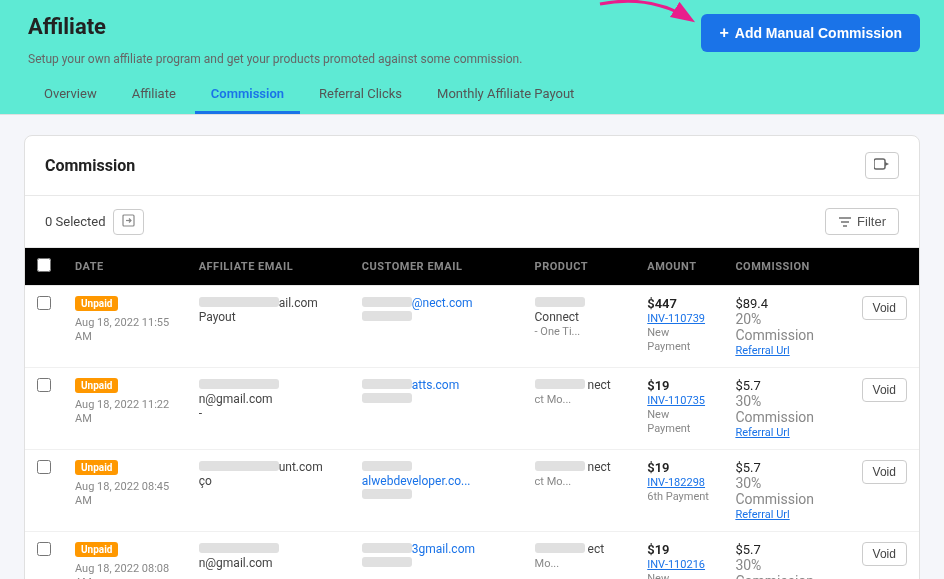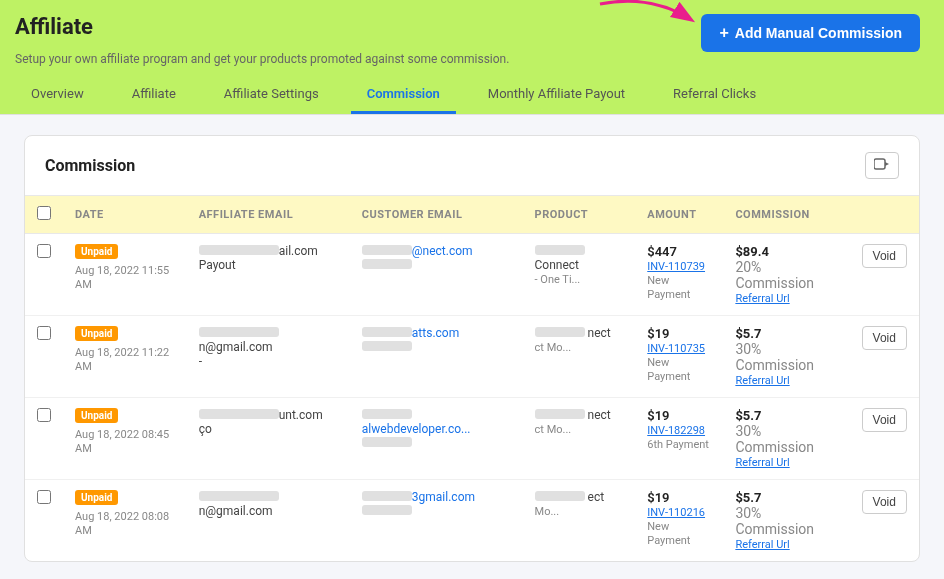--- a/index.html
+++ b/index.html
@@ -1,42 +1,42 @@
 <!DOCTYPE html>
 <html><head>
   <meta charset="utf-8">
   <style>
     * { box-sizing: border-box; margin: 0; padding: 0; }
     body { font-family: -apple-system, BlinkMacSystemFont, 'Segoe UI', Roboto, sans-serif; background: #f5f6fa; font-size: 13px; color: #333; }
 
-    .header { background: #bef264; padding: 14px 24px 0 15px; border-bottom: 1px solid #e0e0e0; }
+    .header { background: #5eead4; padding: 14px 24px 0 28px; border-bottom: 1px solid #e0e0e0; }
     .header-top { display: flex; justify-content: space-between; align-items: flex-start; margin-bottom: 10px; }
     .header-title { font-size: 22px; font-weight: 700; color: #222; }
     .header-subtitle { font-size: 12px; color: #666; margin-top: 13px; }
     .add-commission-btn { background: #1a73e8; color: #fff; border: none; border-radius: 6px; padding: 10px 18px; font-size: 14px; font-weight: 600; cursor: pointer; display: flex; align-items: center; gap: 6px; white-space: nowrap; }
     .add-commission-btn .plus { font-size: 16px; font-weight: 700; }
 
-    .nav-tabs { display: flex; gap: 16px; }
+    .nav-tabs { display: flex; gap: 3px; }
     .nav-tab { padding: 10px 16px; font-size: 13px; color: #555; cursor: pointer; border-bottom: 3px solid transparent; text-decoration: none; white-space: nowrap; }
     .nav-tab.active { color: #1a73e8; border-bottom: 3px solid #1a73e8; font-weight: 600; }
 
     .content { padding: 20px 24px; }
     .card { background: #fff; border-radius: 8px; border: 1px solid #e0e0e0; }
 
     .card-header { display: flex; justify-content: space-between; align-items: center; padding: 16px 20px; border-bottom: 1px solid #e8e8e8; }
     .card-title { font-size: 16px; font-weight: 700; color: #222; }
     .video-icon-btn { background: none; border: 1px solid #ccc; border-radius: 4px; padding: 5px 8px; cursor: pointer; color: #555; }
 
     .table-toolbar { display: flex; justify-content: space-between; align-items: center; padding: 12px 20px; border-bottom: 1px solid #e8e8e8; }
     .selected-count { font-size: 13px; color: #444; display: flex; align-items: center; gap: 8px; }
     .export-btn { background: none; border: 1px solid #ccc; border-radius: 4px; padding: 4px 8px; cursor: pointer; color: #555; font-size: 12px; }
     .filter-btn { background: none; border: 1px solid #ccc; border-radius: 4px; padding: 5px 12px; cursor: pointer; color: #555; font-size: 13px; display: flex; align-items: center; gap: 5px; }
 
     table { width: 100%; border-collapse: collapse; }
-    thead tr { background: #fef9c3; }
+    thead tr { background: #000000; }
     thead th { padding: 10px 12px; text-align: left; font-size: 11px; font-weight: 700; color: #888; letter-spacing: 0.5px; border-bottom: 1px solid #e8e8e8; }
     tbody tr { border-bottom: 1px solid #f0f0f0; }
     tbody tr:last-child { border-bottom: none; }
     tbody td { padding: 10px 12px; vertical-align: top; font-size: 12px; color: #444; }
 
     .checkbox-col { width: 32px; }
     input[type="checkbox"] { width: 14px; height: 14px; cursor: pointer; }
 
     .status-badge { display: inline-block; background: #ff9800; color: #fff; font-size: 10px; font-weight: 700; border-radius: 3px; padding: 2px 6px; margin-bottom: 4px; }
     .date-text { color: #888; font-size: 11px; }
@@ -45,21 +45,21 @@
     .blurred-sm { background: #e0e0e0; border-radius: 3px; display: inline-block; height: 10px; min-width: 50px; }
 
     .email-link { color: #1a73e8; text-decoration: none; }
 
     .inv-link { color: #1a73e8; font-size: 11px; }
     .referral-url { color: #1a73e8; font-size: 11px; cursor: pointer; }
     .new-payment { color: #888; font-size: 11px; }
     .commission-pct { color: #888; font-size: 14px; }
 
     .amount-val { font-weight: 600; color: #222; font-size: 13px; }
-    .commission-val { font-weight: 700; color: #222; font-size: 13px; }
+    .commission-val { font-weight: 400; color: #222; font-size: 13px; }
 
     .void-btn { background: #fff; border: 1px solid #ccc; border-radius: 4px; padding: 4px 10px; cursor: pointer; font-size: 12px; color: #444; white-space: nowrap; }
 
     .product-name { color: #444; font-size: 12px; }
     .product-sub { color: #888; font-size: 11px; }
   </style>
 </head>
 <body>
 
 <div class="header">
@@ -80,39 +80,58 @@
       </svg>
       <button class="add-commission-btn">
         <span class="plus">+</span>
         <span>Add Manual Commission</span>
       </button>
     </div>
   </div>
   <nav class="nav-tabs">
     <a class="nav-tab" href="#">Overview</a>
     <a class="nav-tab" href="#">Affiliate</a>
-    <a class="nav-tab" href="#">Affiliate Settings</a>
     <a class="nav-tab active" href="#">Commission</a>
+    <a class="nav-tab" href="#">Referral Clicks</a>
     <a class="nav-tab" href="#">Monthly Affiliate Payout</a>
-    <a class="nav-tab" href="#">Referral Clicks</a>
   </nav>
 </div>
 
 <div class="content">
   <div class="card">
     <div class="card-header">
       <span class="card-title">Commission</span>
       <button class="video-icon-btn">
         <svg width="16" height="12" viewBox="0 0 16 12">
           <rect x="0" y="1" width="11" height="10" rx="2" fill="none" stroke="#666" stroke-width="1.5"></rect>
           <polygon points="11,4 15,6 11,8" fill="#666"></polygon>
         </svg>
       </button>
     </div>
 
+    <div class="table-toolbar">
+      <div class="selected-count">
+        <span>0 Selected</span>
+        <button class="export-btn">
+          <svg width="13" height="13" viewBox="0 0 13 13">
+            <rect x="1" y="1" width="11" height="11" rx="1" fill="none" stroke="#888" stroke-width="1.2"></rect>
+            <line x1="4" y1="6.5" x2="9" y2="6.5" stroke="#888" stroke-width="1.2"></line>
+            <polyline points="7,4.5 9,6.5 7,8.5" fill="none" stroke="#888" stroke-width="1.2"></polyline>
+          </svg>
+        </button>
+      </div>
+      <button class="filter-btn">
+        <svg width="14" height="12" viewBox="0 0 14 12">
+          <line x1="1" y1="2" x2="13" y2="2" stroke="#666" stroke-width="1.4"></line>
+          <line x1="3" y1="6" x2="11" y2="6" stroke="#666" stroke-width="1.4"></line>
+          <line x1="5" y1="10" x2="9" y2="10" stroke="#666" stroke-width="1.4"></line>
+        </svg>
+        <span>Filter</span>
+      </button>
+    </div>
 
     <table>
       <thead>
         <tr>
           <th class="checkbox-col">
             <input type="checkbox" style="">
           </th>
           <th>DATE</th>
           <th>AFFILIATE EMAIL</th>
           <th>CUSTOMER EMAIL</th>

